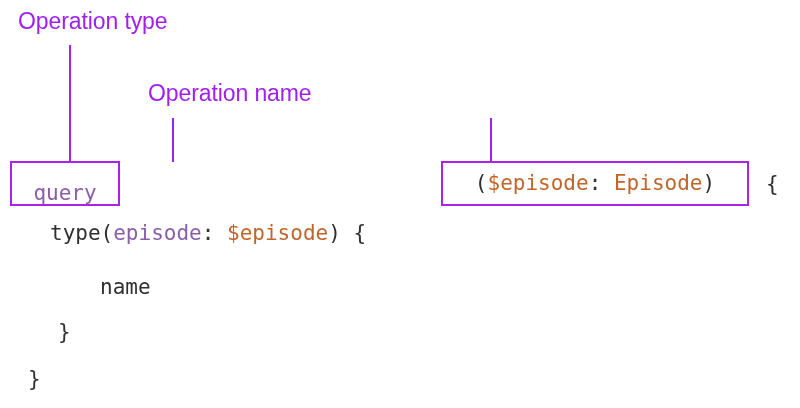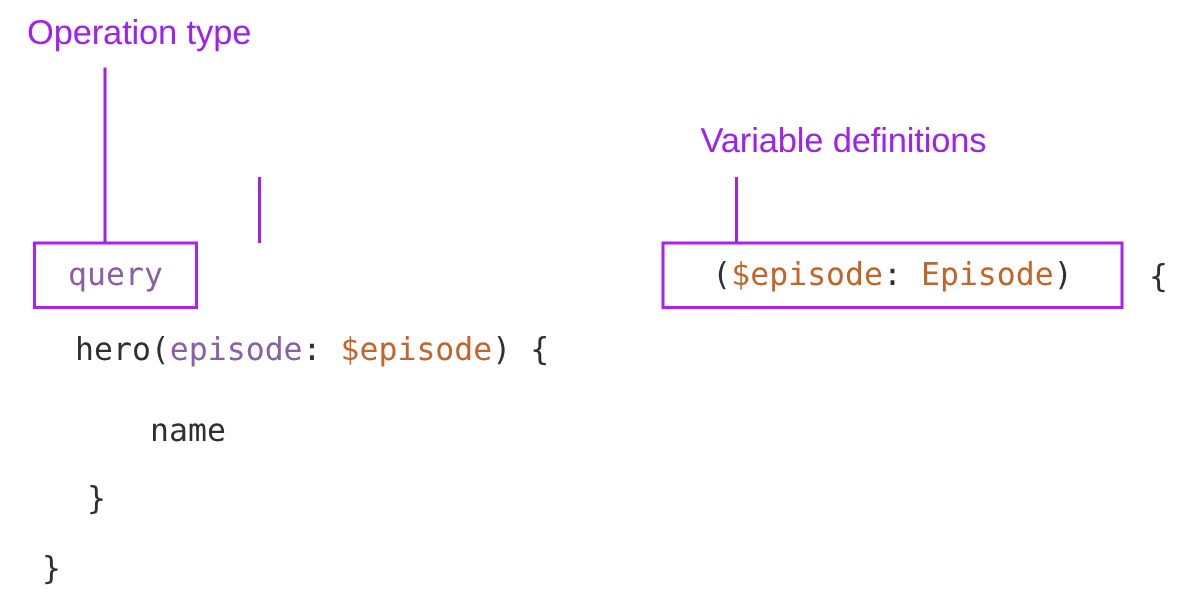--- a/index.html
+++ b/index.html
@@ -79,31 +79,31 @@
   }
 </style>
 </head>
 <body style="background: rgb(255, 255, 255);">
 
 <div id="diagram">
     <div class="leader-line" style="left: 69px; top: 45px; height: 117px; background: rgb(160, 32, 240);"></div>
     <div class="leader-line" style="left: 172px; top: 118px; height: 44px; background: rgb(160, 32, 240);"></div>
     <div class="leader-line" style="left: 490px; top: 118px; height: 44px; background: rgb(160, 32, 240);"></div>
     <div class="annot-label" style="left: 18px; top: 8px; color: rgb(160, 32, 240);">Operation type</div>
-    <div class="annot-label" style="left: 467px; top: 80px; color: rgb(160, 32, 240);">Variable definitions</div>
-    <div class="hl-box" style="left: 22px; top: 161px; width: 110px; height: 45px; border-color: rgb(170, 34, 238);">
+    <div class="annot-label" style="left: 148px; top: 80px; color: rgb(160, 32, 240);">Operation name</div>
+    <div class="hl-box" style="left: 10px; top: 161px; width: 110px; height: 45px; border-color: rgb(170, 34, 238); align-items: flex-end;">
       <span class="code-span" style="color: rgb(139, 95, 168);">query</span>
     </div>
     <div class="hl-box" style="left: 441px; top: 161px; width: 308px; height: 45px; border-color: rgb(170, 34, 238);">
       <div style="display: flex;">
         <span class="code-span" style="color: rgb(47, 47, 47);">(</span>
         <span class="code-span" style="color: rgb(193, 101, 43);">$episode</span>
         <span class="code-span" style="color: rgb(47, 47, 47);">: </span>
         <span class="code-span" style="color: rgb(193, 101, 43);">Episode</span>
         <span class="code-span" style="color: rgb(47, 47, 47);">)</span>
       </div>
     </div>
     <div class="outside-brace" style="left: 766px; top: 172px; color: rgb(47, 47, 47);">{</div>
-    <div class="code-line" style="left: 50px; top: 221px;"><span style="color: rgb(47, 47, 47);">hero(</span><span style="color: rgb(139, 95, 168);">episode</span><span style="color: rgb(47, 47, 47);">: </span><span style="color: rgb(193, 101, 43);">$episode</span><span style="color: rgb(47, 47, 47);">) {</span></div>
+    <div class="code-line" style="left: 50px; top: 221px;"><span style="color: rgb(47, 47, 47);">type(</span><span style="color: rgb(139, 95, 168);">episode</span><span style="color: rgb(47, 47, 47);">: </span><span style="color: rgb(193, 101, 43);">$episode</span><span style="color: rgb(47, 47, 47);">) {</span></div>
     <div class="code-line" style="left: 100px; top: 275px;"><span style="color: rgb(47, 47, 47);">name</span></div>
     <div class="code-line" style="left: 58px; top: 320px;"><span style="color: rgb(47, 47, 47);">}</span></div>
     <div class="code-line" style="left: 28px; top: 367px;"><span style="color: rgb(47, 47, 47);">}</span></div>
   </div>
 
 </body></html>

